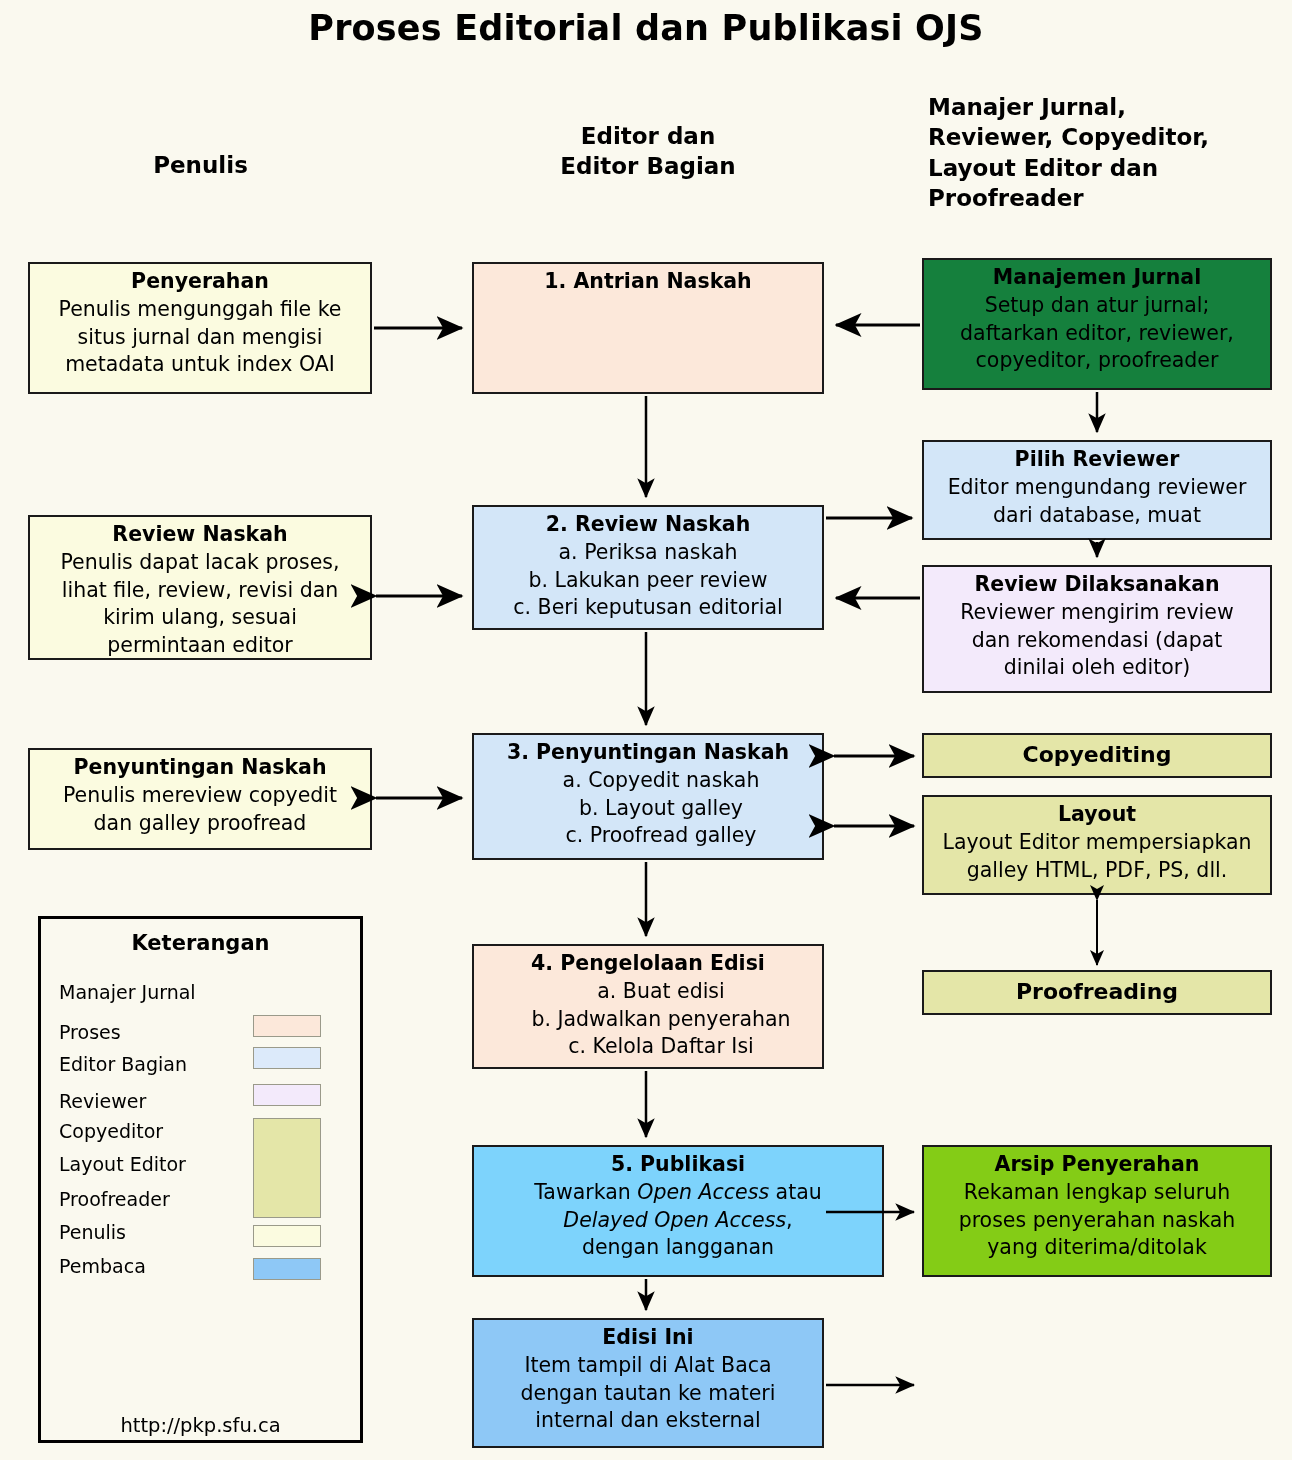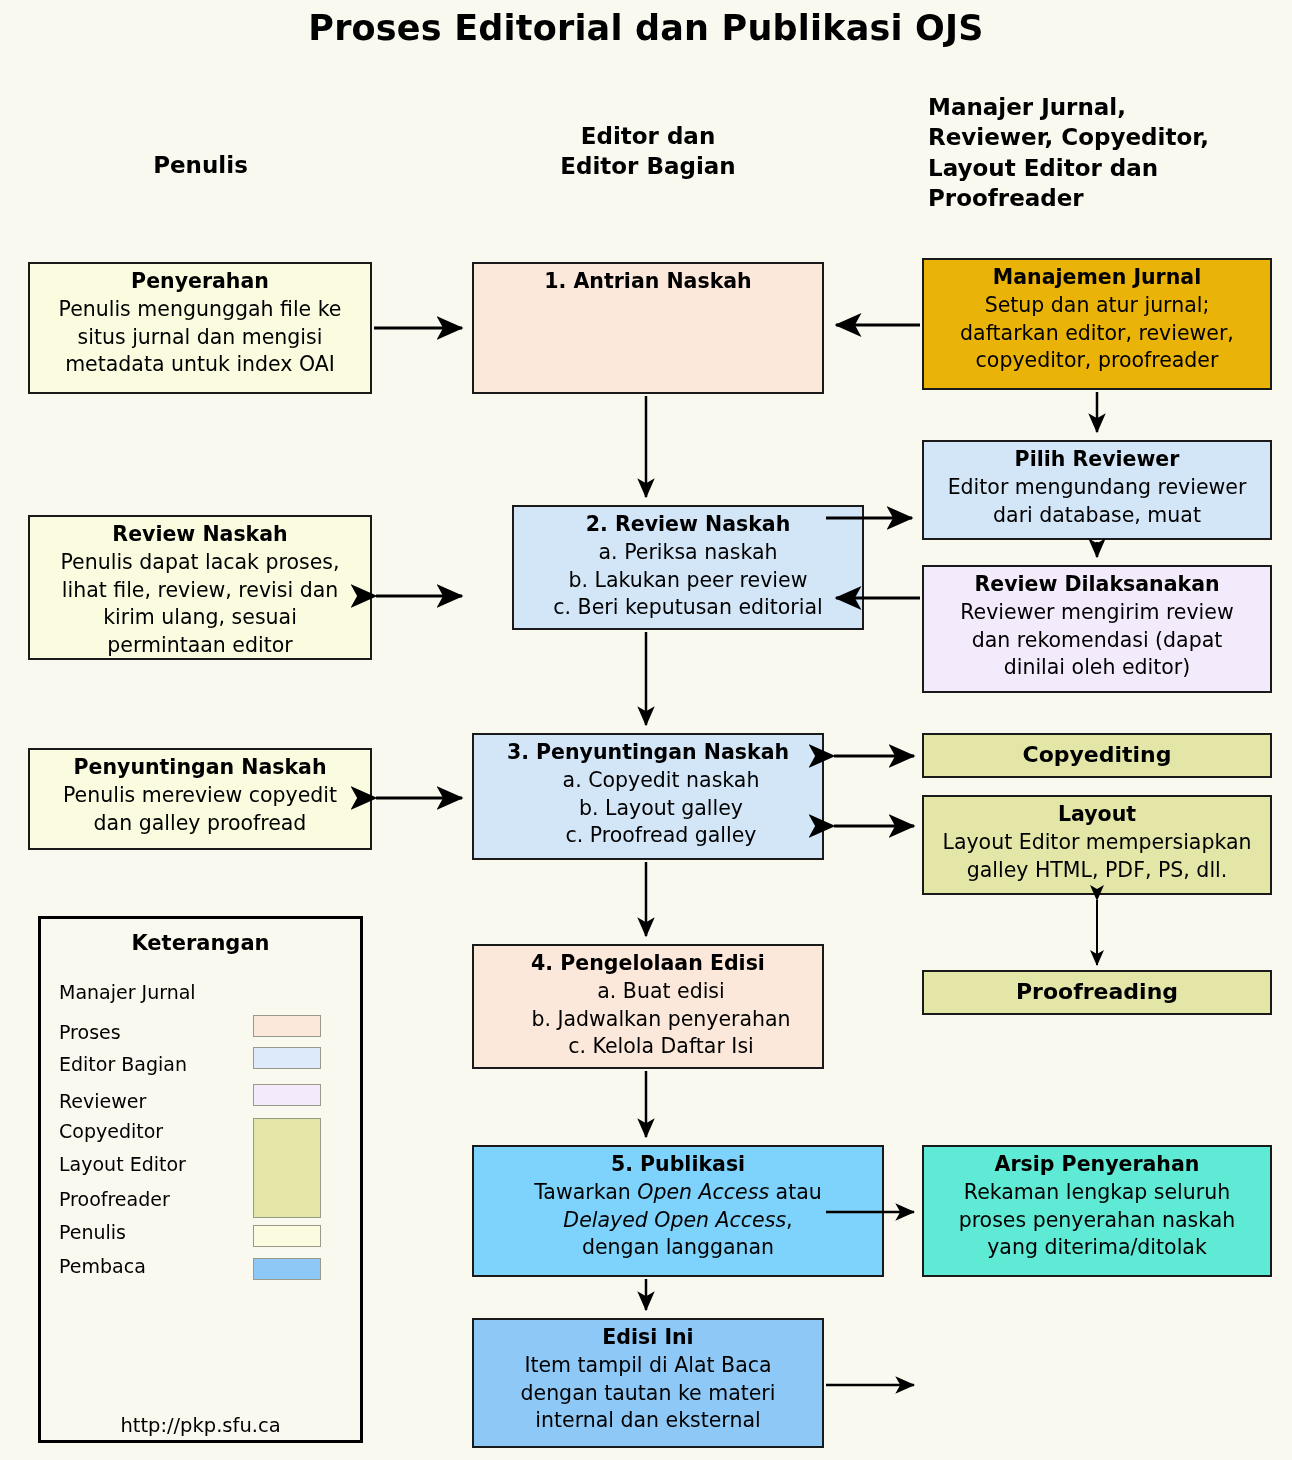--- a/index.html
+++ b/index.html
@@ -90,40 +90,40 @@
         <span class="ln">Penulis mengunggah file ke</span>
         <span class="ln">situs jurnal dan mengisi</span>
         <span class="ln">metadata untuk index OAI</span>
       </span>
     </div>
 
   <div class="box" style="left: 472px; top: 262px; width: 352px; height: 132px; background: rgb(252, 232, 218);">
       <span class="hd">1. Antrian Naskah</span>
     </div>
 
-  <div class="box" style="left: 922px; top: 258px; width: 350px; height: 132px; background: #eab308;">
+  <div class="box" style="left: 922px; top: 258px; width: 350px; height: 132px; background: #15803d;">
       <span class="hd">Manajemen Jurnal</span>
       <span class="bd">
         <span class="ln">Setup dan atur jurnal;</span>
         <span class="ln">daftarkan editor, reviewer,</span>
         <span class="ln">copyeditor, proofreader</span>
       </span>
     </div>
 
   <div class="box" style="left: 28px; top: 515px; width: 344px; height: 145px; background: rgb(251, 251, 224);">
       <span class="hd">Review Naskah</span>
       <span class="bd">
         <span class="ln">Penulis dapat lacak proses,</span>
         <span class="ln">lihat file, review, revisi dan</span>
         <span class="ln">kirim ulang, sesuai</span>
         <span class="ln">permintaan editor</span>
       </span>
     </div>
 
-  <div class="box" style="left: 472px; top: 505px; width: 352px; height: 125px; background: rgb(211, 230, 248); margin-left: 40px;">
+  <div class="box" style="left: 472px; top: 505px; width: 352px; height: 125px; background: rgb(211, 230, 248);">
       <span class="hd">2. Review Naskah</span>
       <span class="bd">
         <span class="ln">a. Periksa naskah</span>
         <span class="ln">b. Lakukan peer review</span>
         <span class="ln">c. Beri keputusan editorial</span>
       </span>
     </div>
 
   <div class="box" style="left: 922px; top: 440px; width: 350px; height: 100px; background: rgb(211, 230, 248);">
       <span class="hd">Pilih Reviewer</span>
@@ -186,21 +186,21 @@
 
   <div class="box" style="left: 472px; top: 1145px; width: 412px; height: 132px; background: #7dd3fc;">
       <span class="hd">5. Publikasi</span>
       <span class="bd">
         <span class="ln">Tawarkan <em>Open Access</em> atau</span>
         <span class="ln"><em>Delayed Open Access</em>,</span>
         <span class="ln">dengan langganan</span>
       </span>
     </div>
 
-  <div class="box" style="left: 922px; top: 1145px; width: 350px; height: 132px; background: #5eead4;">
+  <div class="box" style="left: 922px; top: 1145px; width: 350px; height: 132px; background: #84cc16;">
       <span class="hd">Arsip Penyerahan</span>
       <span class="bd">
         <span class="ln">Rekaman lengkap seluruh</span>
         <span class="ln">proses penyerahan naskah</span>
         <span class="ln">yang diterima/ditolak</span>
       </span>
     </div>
 
   <div class="box" style="left: 472px; top: 1318px; width: 352px; height: 130px; background: rgb(142, 200, 246);">
       <span class="hd">Edisi Ini</span>

